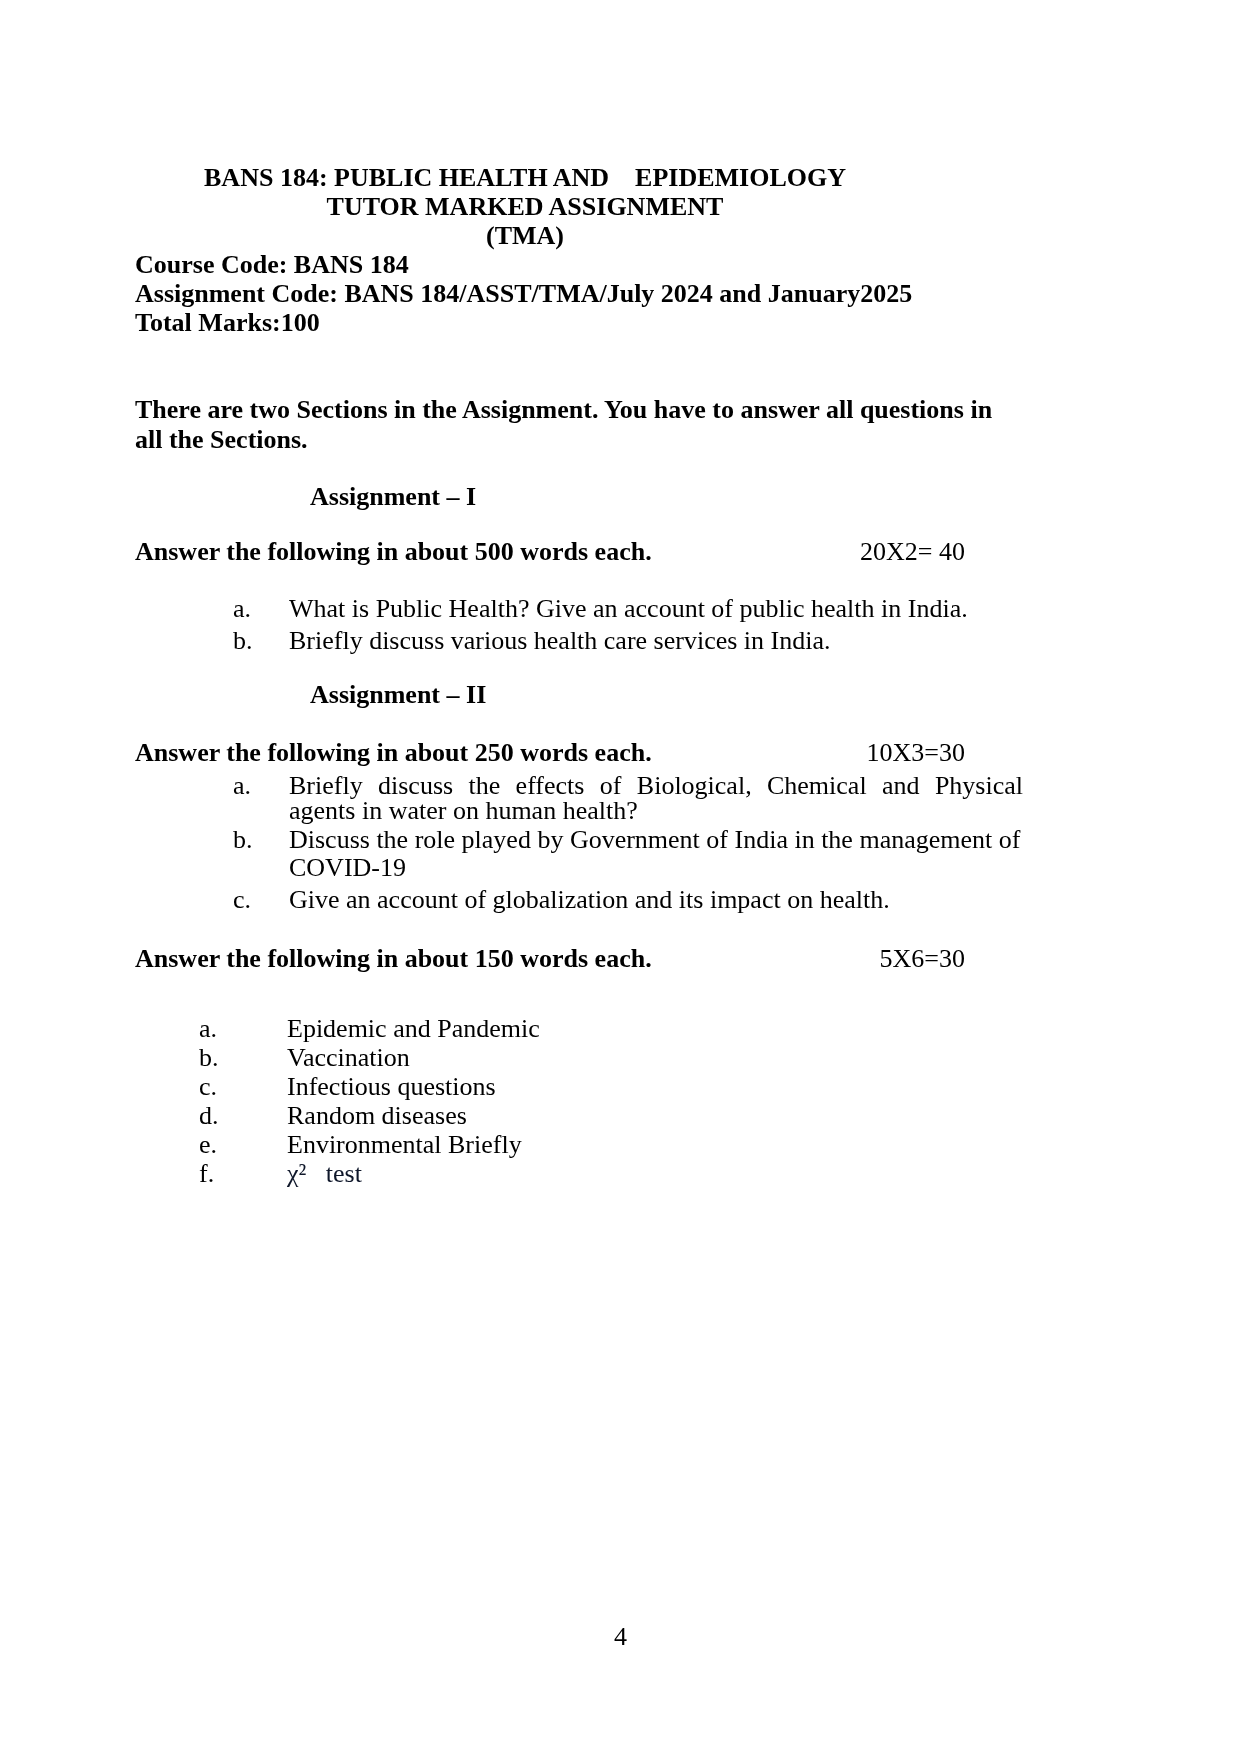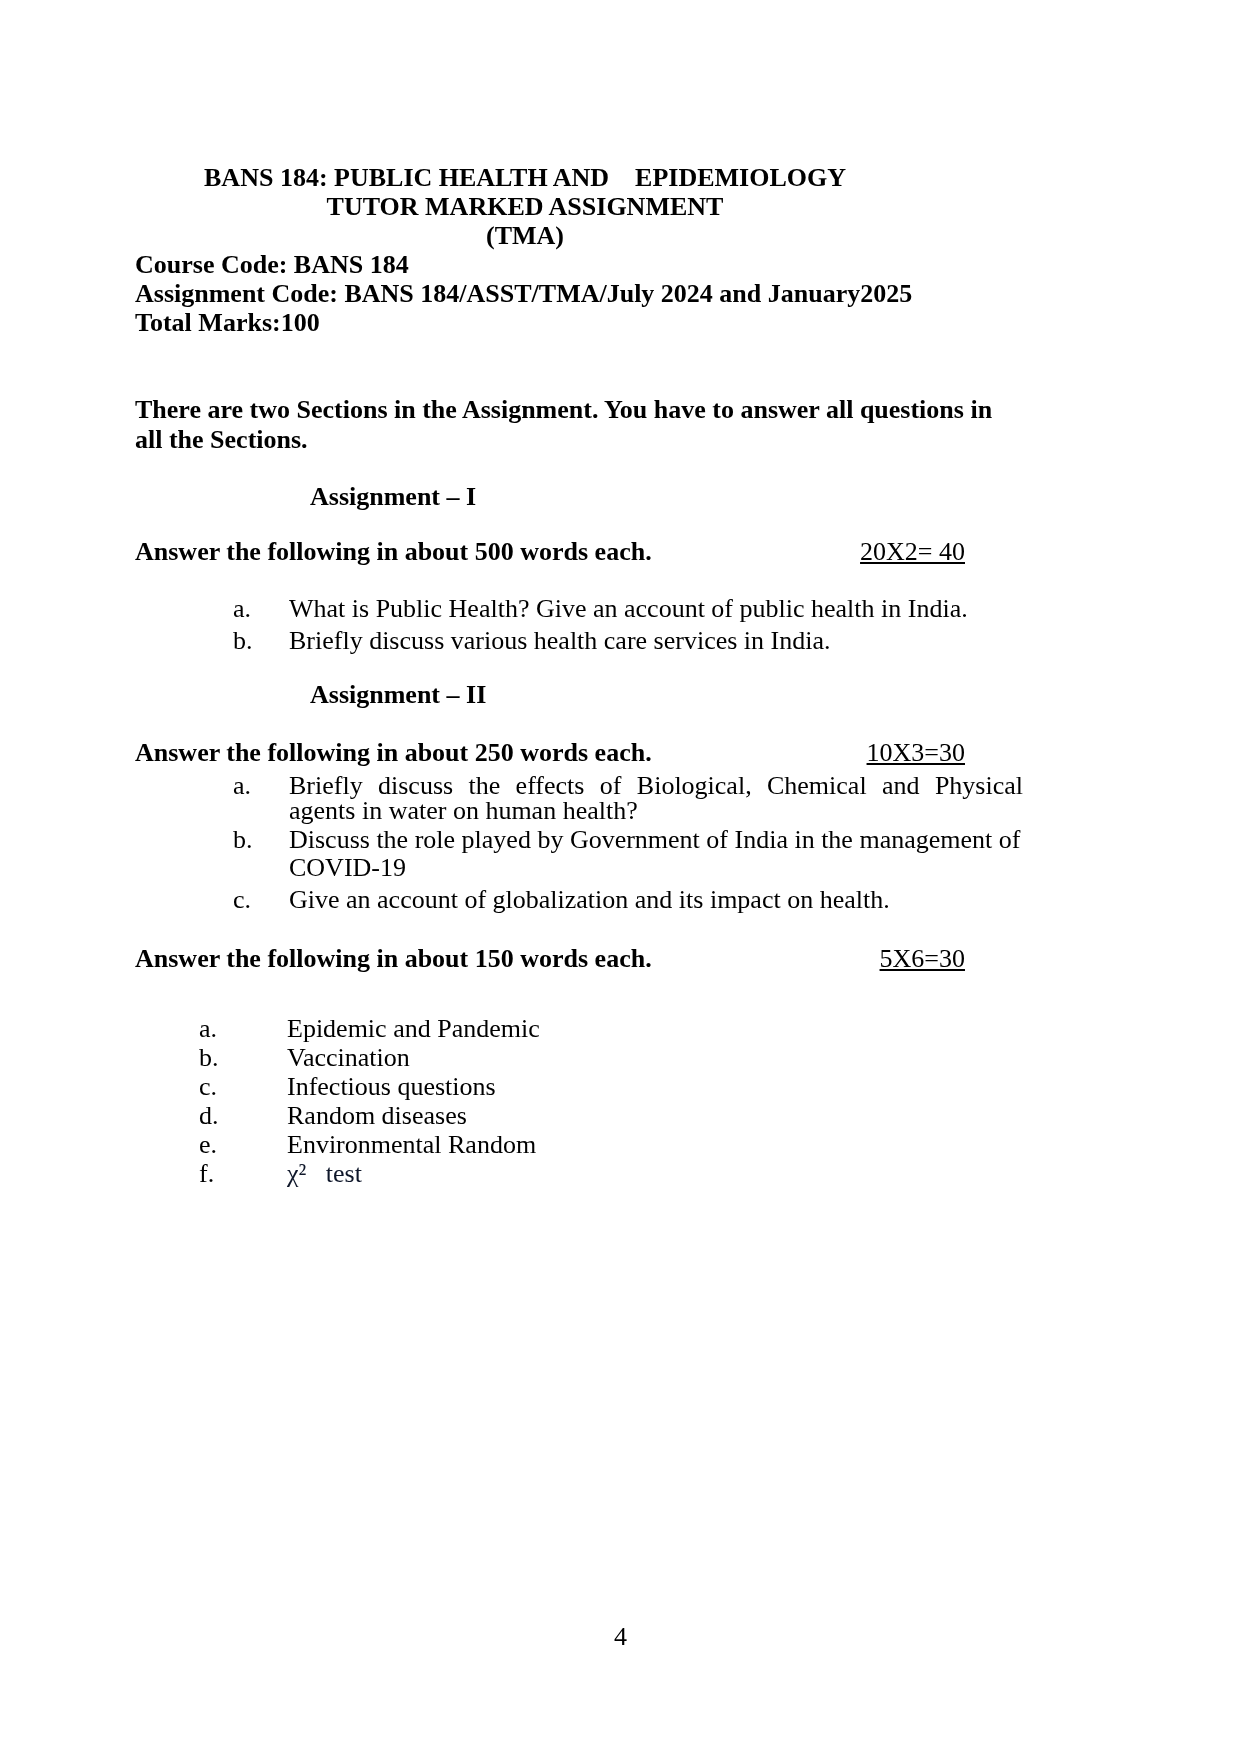--- a/index.html
+++ b/index.html
@@ -48,21 +48,21 @@
     justify-content: space-between;
     align-items: baseline;
     width: 830px;
     line-height: 30px;
     text-align: right;
   }
   .ir1 { margin-top: 25px; }
   .ir2 { margin-top: 28px; }
   .ir3 { margin-top: 29px; }
   .instr { font-weight: bold; }
-  .marks { font-weight: normal; text-decoration: underline; }
+  .marks { font-weight: normal; }
   .qlist1 { margin-top: 26px; }
   .q-row { display: flex; }
   .indent-a { margin-left: 98px; }
   .indent-b { margin-left: 64px; }
   .ql-narrow { width: 56px; flex: none; }
   .ql-wide { width: 88px; flex: none; }
   .qt { flex: 1; white-space: pre-wrap; }
   .lh32 { line-height: 32px; }
   .lh29 { line-height: 29px; }
   .lh30 { line-height: 30px; }
@@ -159,21 +159,21 @@
       <div class="q-row indent-b lh29">
         <span class="ql-wide">c.</span>
         <span class="qt">Infectious questions</span>
       </div>
       <div class="q-row indent-b lh29">
         <span class="ql-wide">d.</span>
         <span class="qt">Random diseases</span>
       </div>
       <div class="q-row indent-b lh29">
         <span class="ql-wide">e.</span>
-        <span class="qt">Environmental Random</span>
+        <span class="qt">Environmental Briefly</span>
       </div>
       <div class="q-row indent-b lh29">
         <span class="ql-wide">f.</span>
         <span class="qt gray-text">χ²   test</span>
       </div>
     </div>
 
   </div>
 
   <div class="page-number">4</div>

